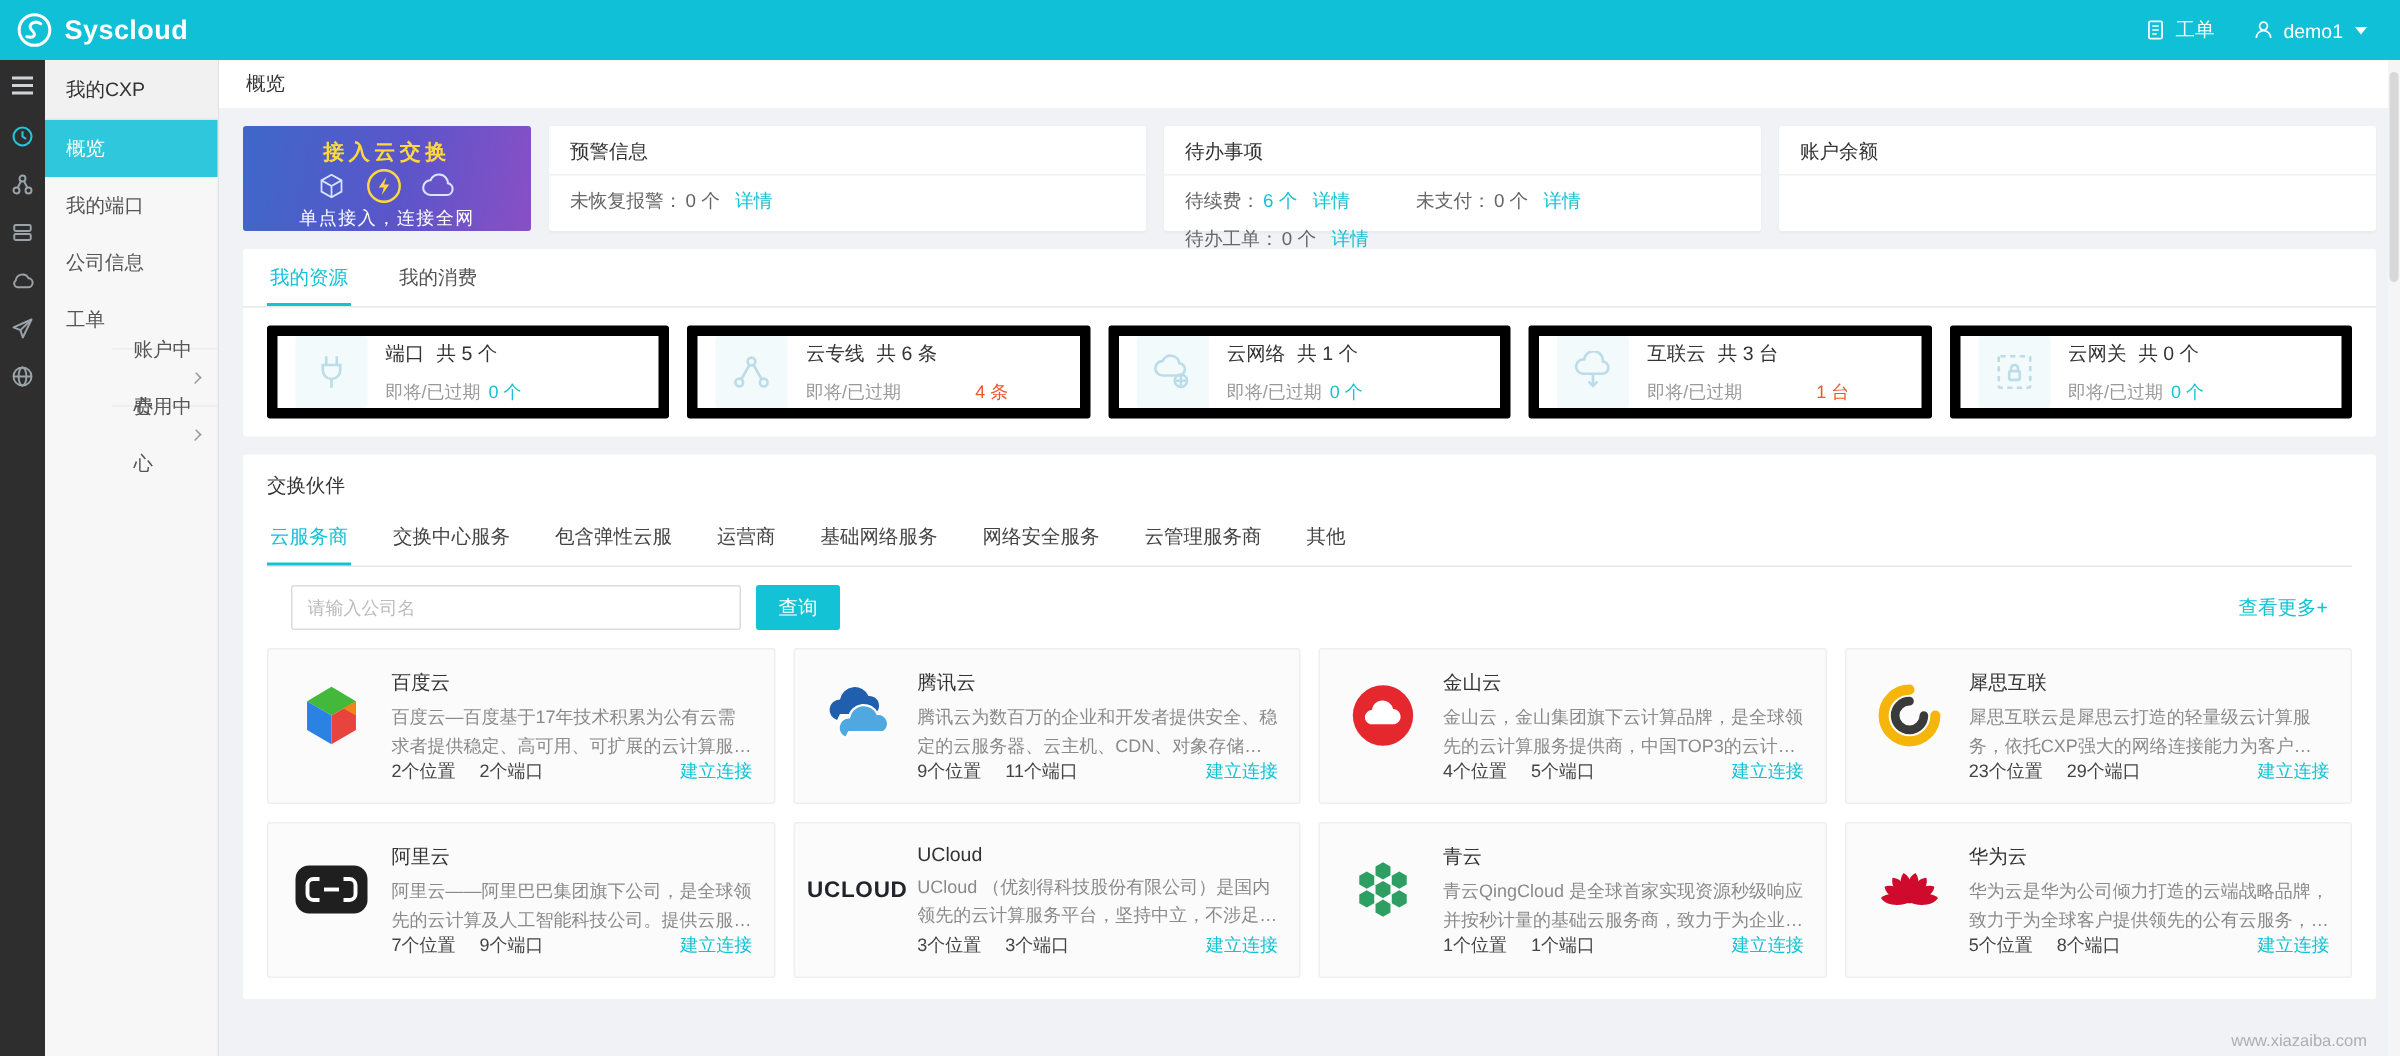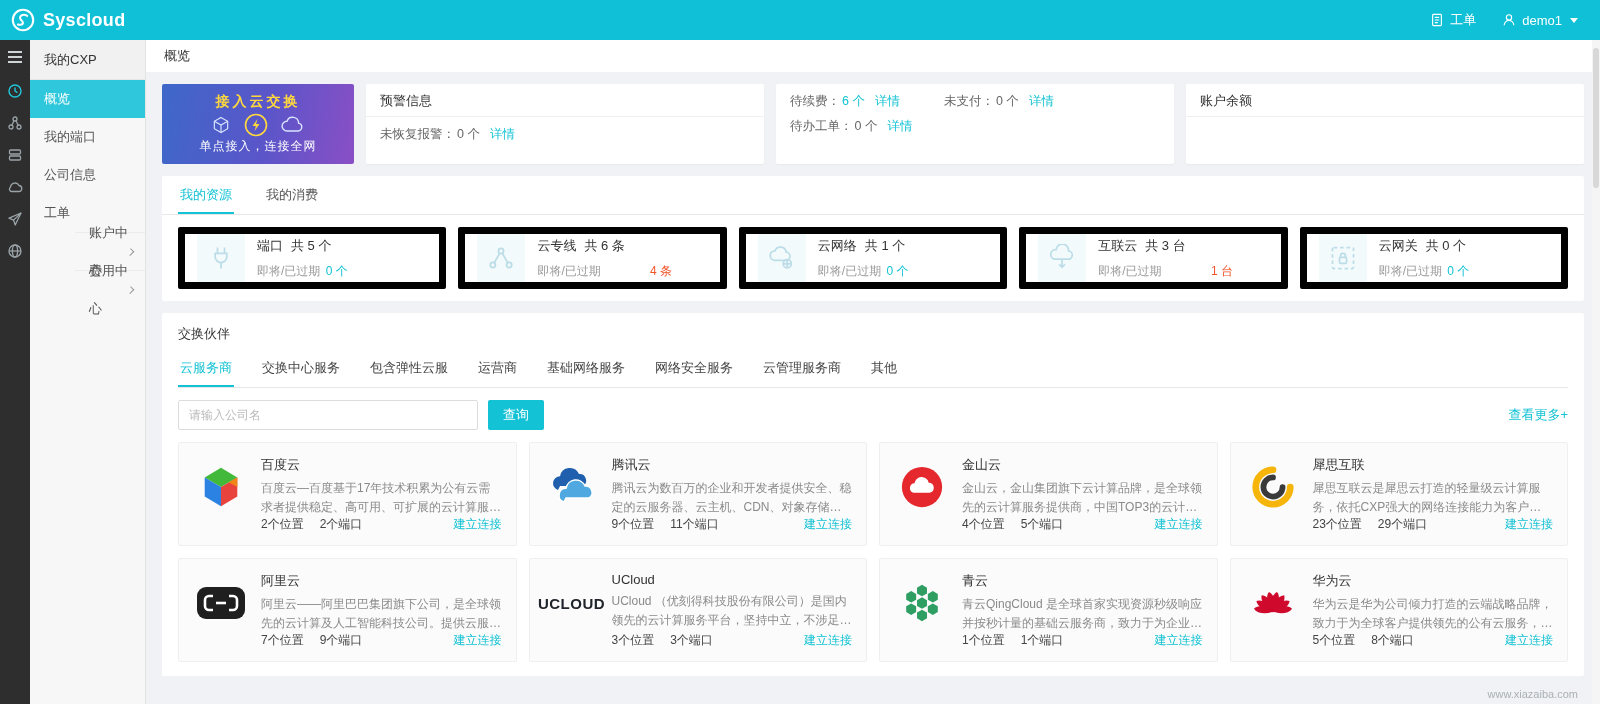--- a/index.html
+++ b/index.html
@@ -30,21 +30,21 @@
   .side-title { height:40px; line-height:40px; padding-left:14px; font-size:13px; color:#333; border-bottom:1px solid #e6e6e6; background:#f1f1f1; }
   .side-item { height:38px; line-height:38px; padding-left:14px; font-size:13px; color:#555; cursor:pointer; display:flex; align-items:center; }
   .side-item.active { background:#2fc7db; color:#fff; }
   .side-item.group { border-top:1px solid #ececec; justify-content:space-between; padding-right:12px;margin-left:45px; }
   .chev { width:6px; height:6px; border:solid #9a9a9a; border-width:1.5px 1.5px 0 0; transform:rotate(45deg); }
 
   
   .main { flex:1; display:flex; flex-direction:column; overflow:hidden; position:relative; }
   .breadcrumb { height:32px; background:#fff; display:flex; align-items:center; padding:0 18px; font-size:13px; color:#333; flex:none; }
 
-  .cards-row { display:flex; gap:12px; margin:12px 16px 0; height:80px; flex:none; }
+  .cards-row { display:flex; gap:12px; margin:12px 16px 0; height:70px; flex:none; }
 
   
   .banner { width:192px; flex:none; border-radius:2px; background:linear-gradient(100deg,#3e68c9 0%,#5b55c9 55%,#8a4fc5 100%); display:flex; flex-direction:column; align-items:center; justify-content:space-between; padding:9px 8px; cursor:pointer; }
   .banner-title { color:#ffd83d; font-size:14px; font-weight:bold; letter-spacing:3px; }
   .banner-icons { display:flex; align-items:center; gap:12px; }
   .banner-sub { color:#fff; font-size:12px; letter-spacing:1px; }
 
   .card { background:#fff; flex:1; border-radius:2px; box-shadow:0 1px 2px rgba(0,0,0,.04); }
   .card-head { padding:8px 14px 6px; font-size:13px; color:#333; border-bottom:1px solid #f0f0f0; }
   .card-body { padding:9px 14px; font-size:12.5px; color:#666; }
@@ -69,21 +69,21 @@
   .res-l1 { font-size:13px; color:#333; }
   .res-l1 .res-total { margin-left:8px; }
   .res-l2 { margin-top:8px; font-size:12px; color:#999; }
 
   
   .partners { padding:12px 16px 14px; }
   .sec-title { font-size:13px; color:#333; margin-bottom:8px; }
   .p-tabbar { display:flex; border-bottom:1px solid #e8e8e8;font-family:Liberation Mono, monospace; }
   .p-tab { padding:8px 2px; margin-right:26px; font-size:13px; color:#444; cursor:pointer; border-bottom:2px solid transparent; }
   .p-tab.active { color:#13c2d4; border-bottom-color:#13c2d4; }
-  .p-controls { display:flex; align-items:center; margin:12px 0 12px; }
+  .p-controls { display:flex; align-items:center; margin:12px 16px 12px; }
   .p-search { width:300px; height:30px; border:1px solid #dcdcdc; border-radius:2px; padding:0 10px; font-size:12px; color:#333; outline:none; }
   .p-search::placeholder { color:#bbb; }
   .p-query { height:30px; width:56px; margin-left:10px; background:#13c2d4; border:none; border-radius:2px; color:#fff; font-size:13px; cursor:pointer; }
   .p-more { margin-left:auto; color:#13c2d4; font-size:13px; }
   .p-grid { display:grid; grid-template-columns:repeat(4,1fr); gap:12px; }
   .p-card { background:#fbfbfb; border:1px solid #efefef; border-radius:2px; padding:12px 14px; display:flex; gap:12px; height:104px; }
   .p-logo { width:56px; height:56px; flex:none; display:flex; align-items:center; justify-content:center; margin-top:4px; }
   .p-main { flex:1; min-width:0; display:flex; flex-direction:column; }
   .p-name { font-size:13px; color:#333; margin:1px 0 5px; }
   .p-desc { font-size:12px; color:#8a8a8a; line-height:1.55; display:-webkit-box; -webkit-line-clamp:2; -webkit-box-orient:vertical; overflow:hidden; }
@@ -239,20 +239,21 @@
           <div class="card-body">
             <div class="card-line">
               <span>未恢复报警：</span>
               <span class="cnt plain">0 个</span>
               <a class="detail-link">详情</a>
             </div>
           </div>
         </div>
 
         <div class="card">
+          <div class="card-head">待办事项</div>
           <div class="card-body">
             <div class="card-line">
               <span class="todo-group">
                 <span>待续费：</span>
                 <span class="cnt">6 个</span>
                 <a class="detail-link">详情</a>
               </span>
               <span class="todo-group">
                 <span>未支付：</span>
                 <span class="cnt plain">0 个</span>

